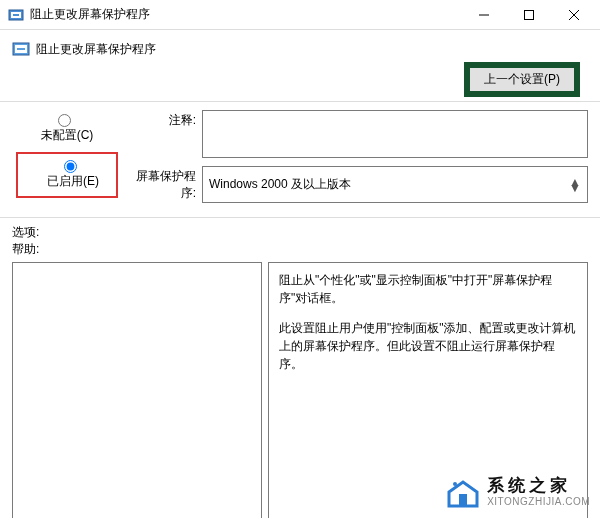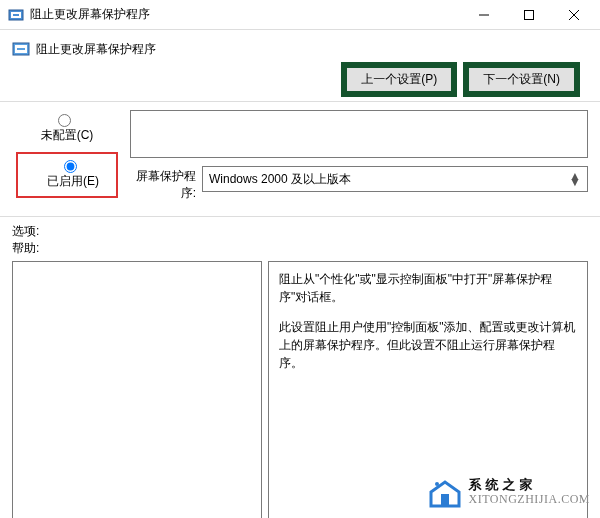--- a/index.html
+++ b/index.html
@@ -117,21 +117,21 @@
       padding: 2px 4px;
     }
     .platform-box {
       flex: 1;
       border: 1px solid #7a7a7a;
       background: #fff;
       padding: 4px 6px;
       display: flex;
       align-items: center;
       justify-content: space-between;
-      height: 26px;
+      height: 37px;
     }
     .platform-arrows {
       display: flex;
       flex-direction: column;
       line-height: 6px;
       font-size: 8px;
       color: #555;
     }
     .divider2 {
       height: 1px;
@@ -181,29 +181,28 @@
       width: 36px;
       height: 36px;
     }
     .wm-text {
       display: flex;
       flex-direction: column;
       line-height: 1.1;
     }
     .wm-cn {
       font-weight: bold;
-      font-size: 13px;
+      font-size: 17px;
       letter-spacing: 4px;
       color: #111;
     }
     .wm-en {
-      font-size: 12px;
+      font-size: 10px;
       color: #888;
       letter-spacing: 0.5px;
-      font-family: Liberation Serif, serif;
     }
   </style>
 </head>
 <body>
 
 <div class="titlebar">
   <span class="titlebar-icon">
     <svg viewBox="0 0 16 16">
         <rect x="1" y="3" width="14" height="10" fill="#4a90d6" stroke="#2a5a96"></rect>
         <rect x="3" y="5" width="10" height="6" fill="#fff"></rect>
@@ -235,39 +234,39 @@
         <rect x="1" y="3" width="16" height="12" fill="#5aa0e0" stroke="#2a5a96"></rect>
         <rect x="3" y="5" width="12" height="8" fill="#fff"></rect>
         <rect x="5" y="8" width="8" height="2" fill="#5aa0e0"></rect>
       </svg>
   </span>
   <span class="header-title">阻止更改屏幕保护程序</span>
 </div>
 
 <div class="nav-row">
   <button class="nav-btn">上一个设置(P)</button>
-  <button class="nav-btn">下一个设置(N)</button>
 </div>
 
 <div class="divider"></div>
 
 <div class="config-row">
   <div class="radio-col">
     <label class="radio-item">
       <input type="radio" name="cfg" style="">
       <span>未配置(C)</span>
     </label>
     <label class="radio-item highlighted">
       <input type="radio" name="cfg" checked="" style="">
       <span>已启用(E)</span>
     </label>
   </div>
 
   <div class="form-col">
     <div class="form-row">
+      <div class="form-label">注释:</div>
       <textarea class="comment-box" style=""></textarea>
     </div>
     <div class="form-row">
       <div class="form-label">屏幕保护程序:</div>
       <div class="platform-box">
         <span>Windows 2000 及以上版本</span>
         <span class="platform-arrows">
           <span>▲</span>
           <span>▼</span>
         </span>

